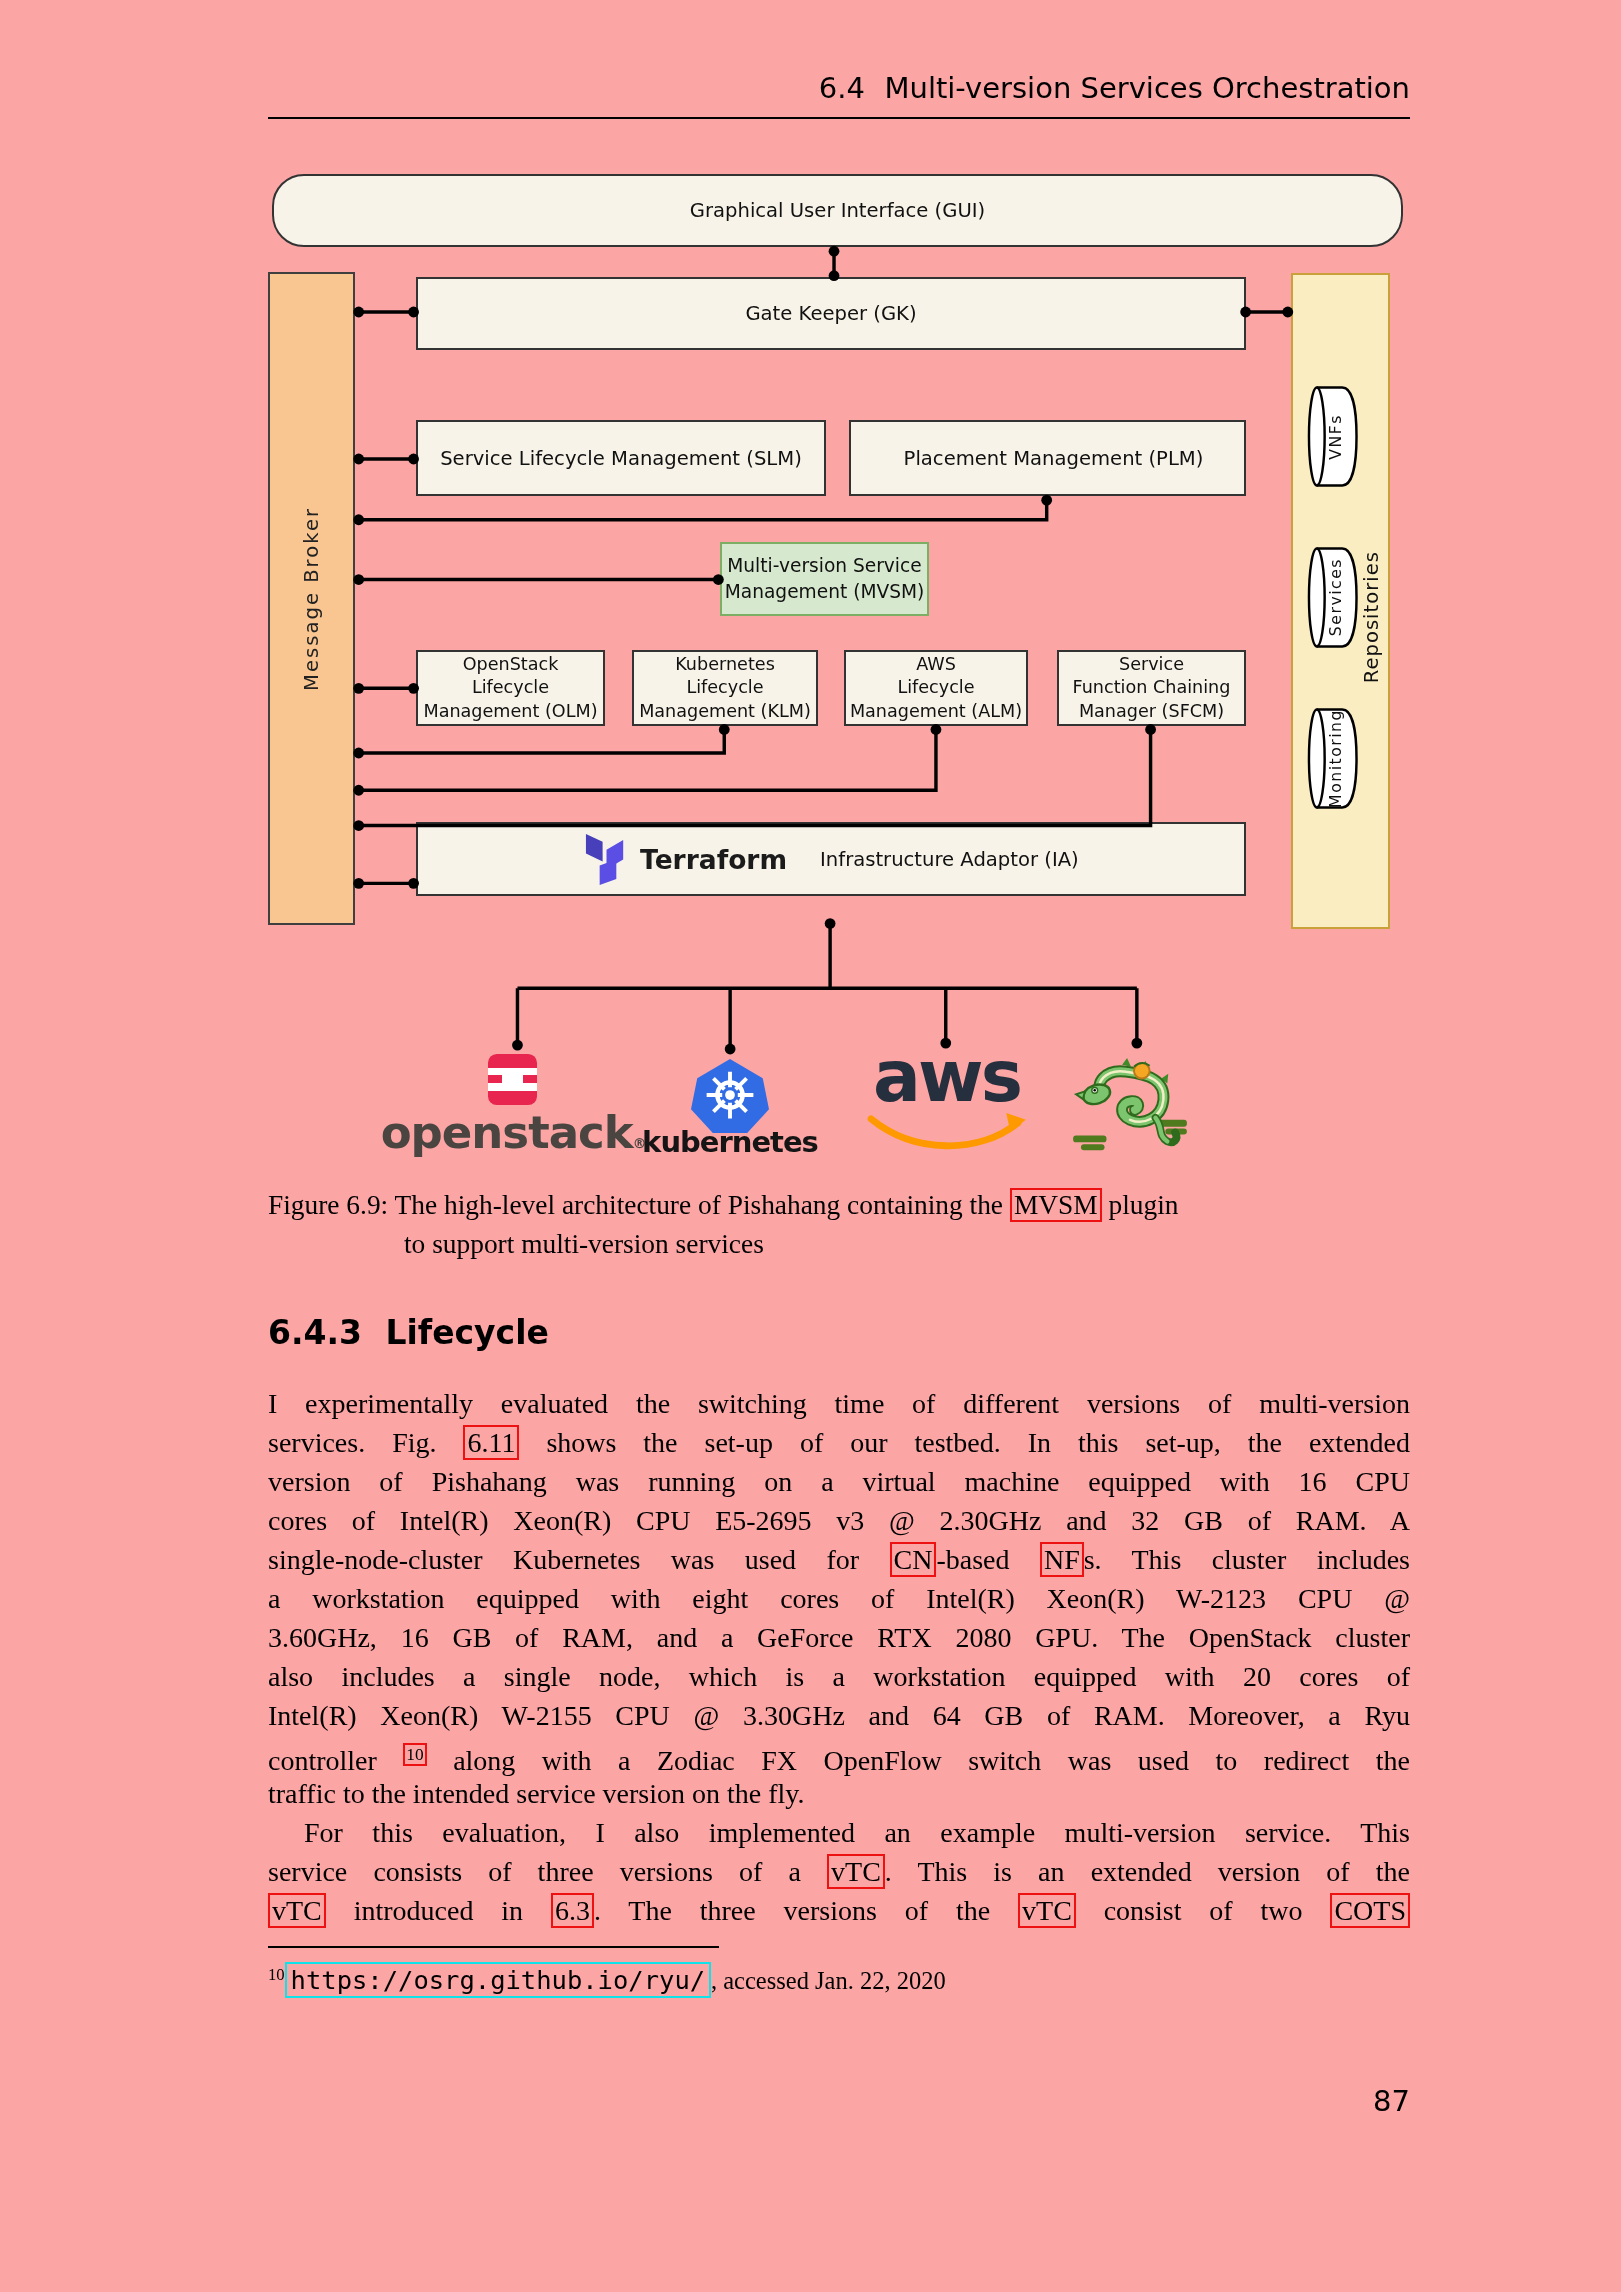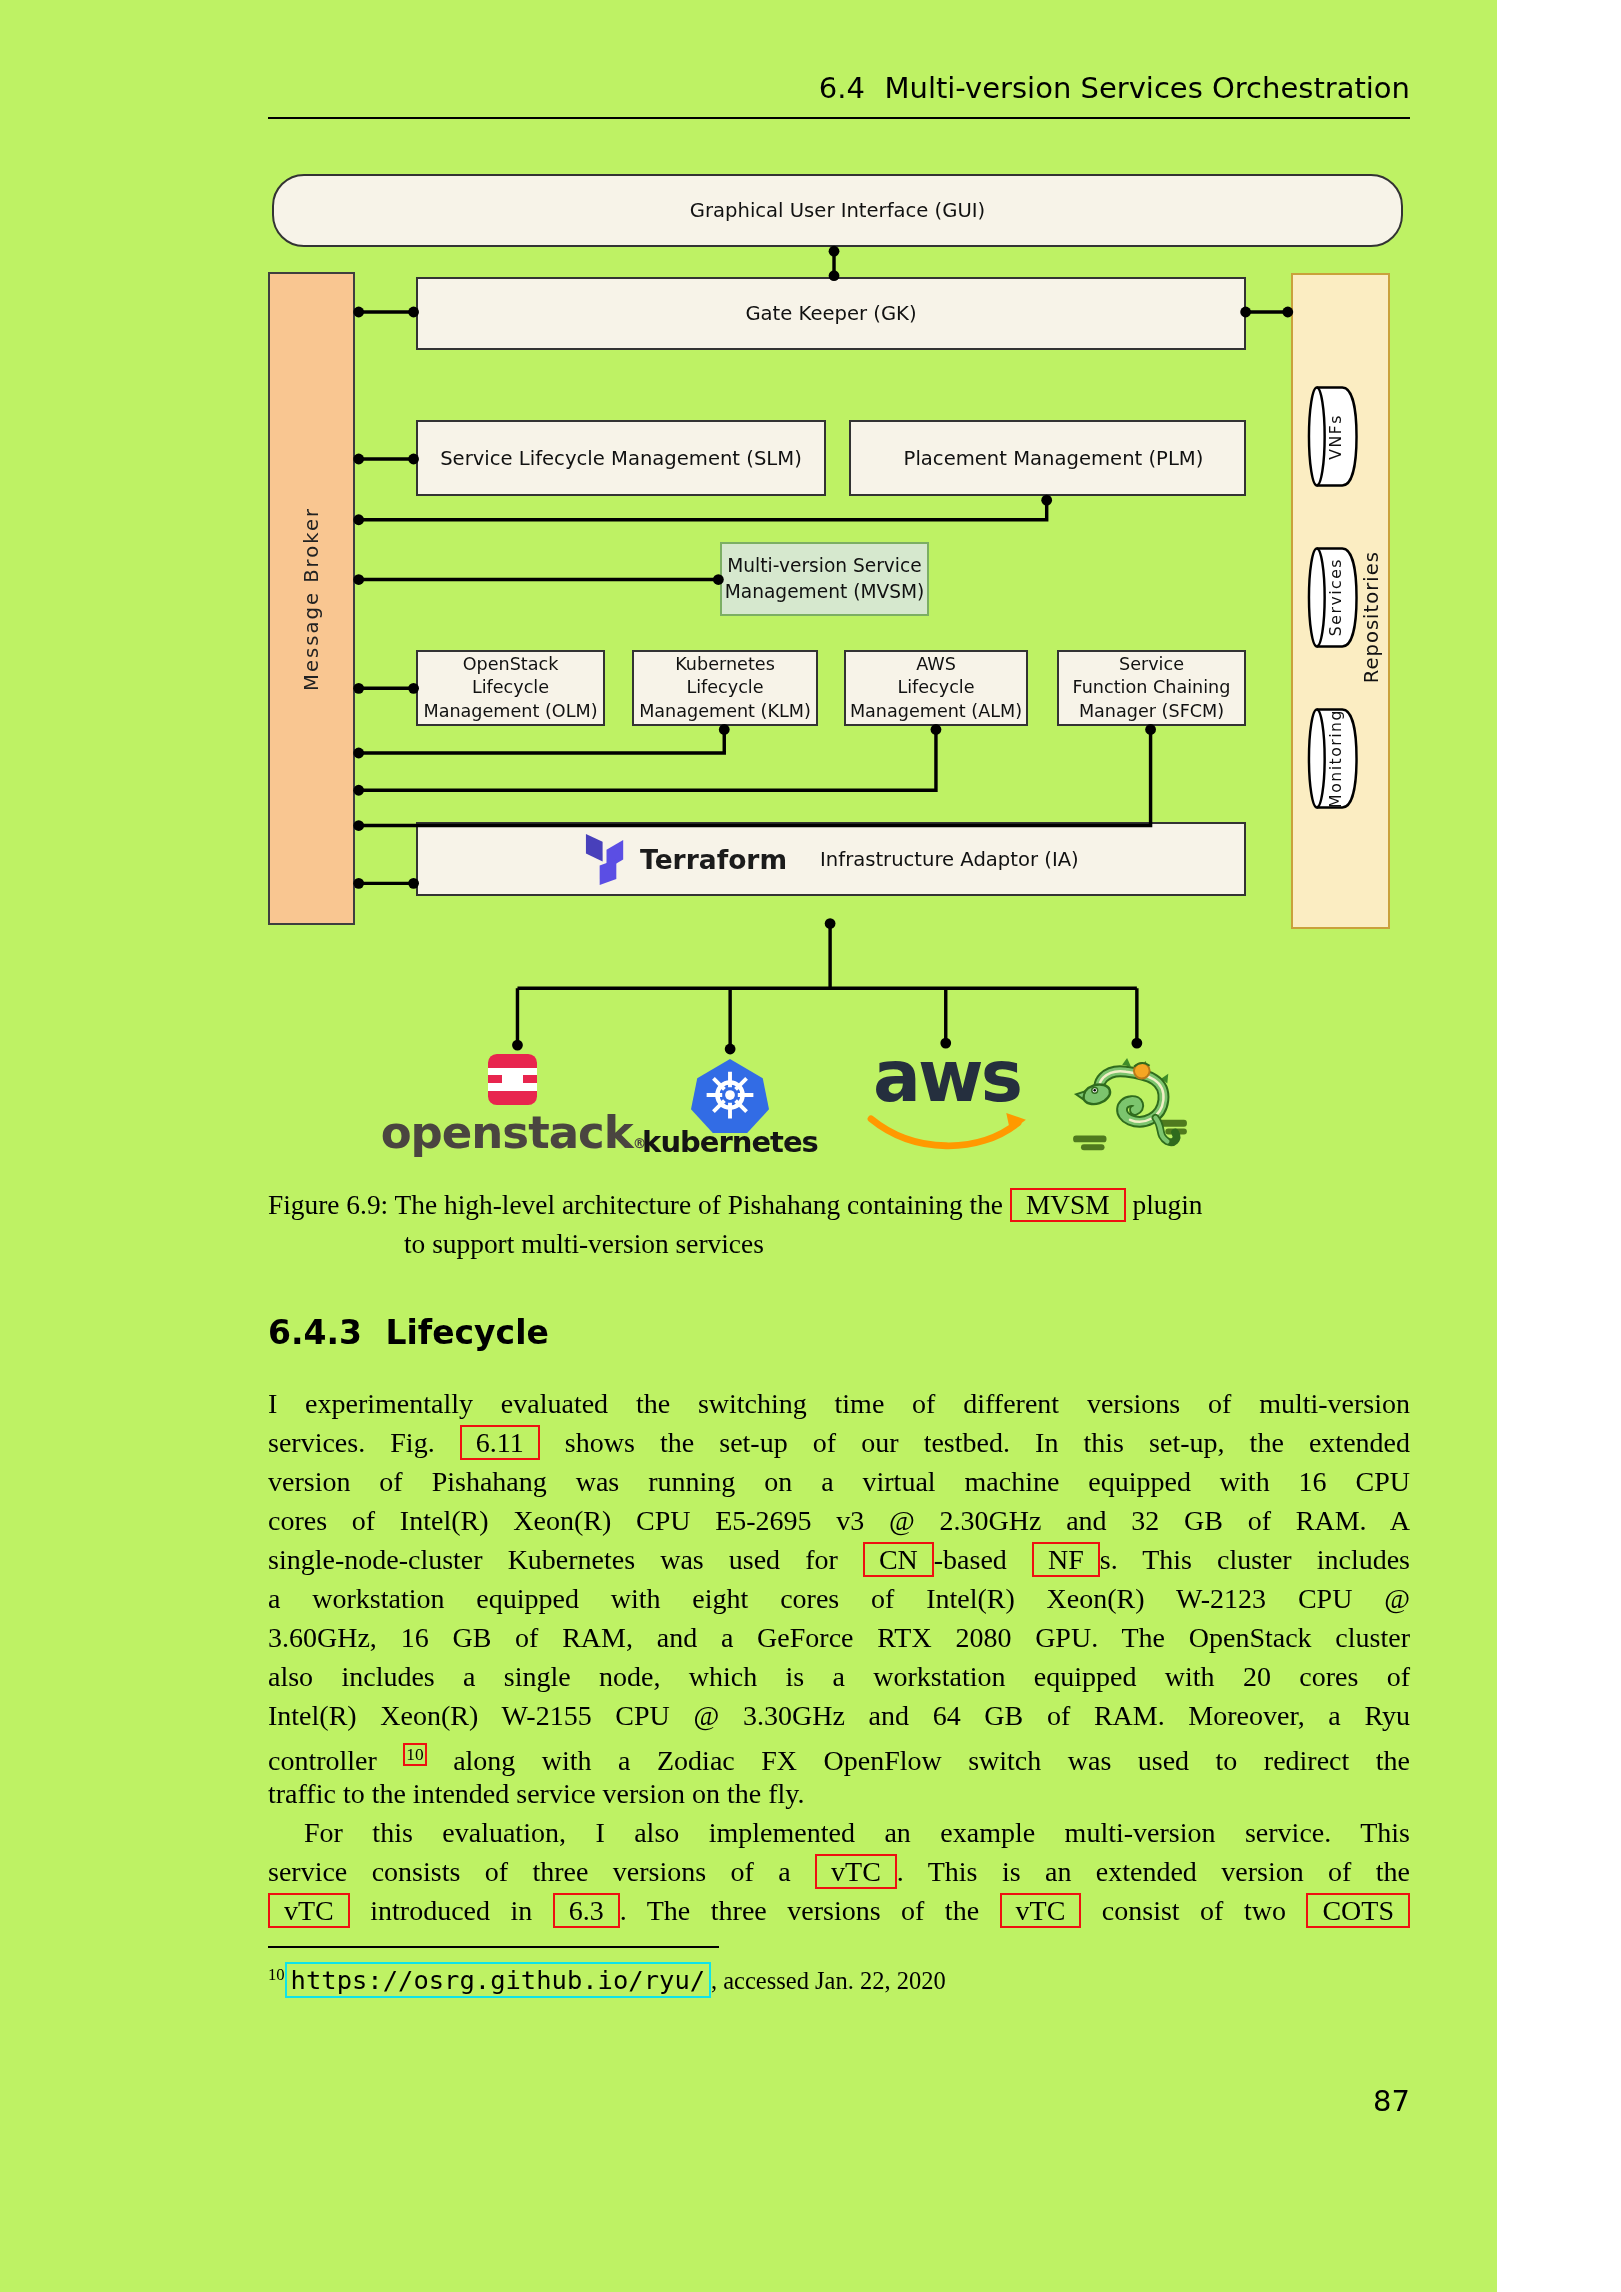--- a/index.html
+++ b/index.html
@@ -1,16 +1,16 @@
 <!DOCTYPE html>
 <html style="--box-fill: #F7F3E8; --box-border: #333333; --mvsm-fill: #D6E8CE; --mvsm-border: #7CAF63; --broker-fill: #F9C691; --repos-fill: #FBEDC2; --repos-border: #C9A13B; --red-box: #EE1111; --cyan-box: #0FE3EA; --terraform-purple: #5B4EE4; --terraform-dark: #4840BB; --openstack-red: #E8254E; --wordmark-gray: #4A4540; --kubernetes-blue: #326CE5; --aws-navy: #252F3E; --aws-orange: #FF9900; --dragon-green: #7CC56E; --dragon-dark: #2F6B1D; --dragon-olive: #4F7A1E; --ball-orange: #F5A623;"><head>
 <meta charset="utf-8">
 <style>
   html,body{margin:0;padding:0;background:#fff;}
-  .page{position:relative;width:1497px;height:2293px;background:#bef264;overflow:hidden;
+  .page{position:relative;width:1621px;height:2293px;background:#fca5a5;overflow:hidden;
         font-family:"Liberation Serif","DejaVu Serif",serif;color:#000;}
   
   .runhead{position:absolute;left:268px;top:71px;width:1142px;text-align:right;
            font-family:"DejaVu Sans","Liberation Sans",sans-serif;font-size:29px;color:#000;}
   .runhead .secnum{margin-right:19.6px;}
   .headrule{position:absolute;left:268px;top:117px;width:1142px;height:2px;background:#000;}
   
   .dbox{position:absolute;background:var(--box-fill);border:2.9px solid var(--box-border);
         display:flex;align-items:center;justify-content:center;text-align:center;
         font-family:"DejaVu Sans","Liberation Sans",sans-serif;font-size:19.6px;color:#111;
@@ -51,21 +51,21 @@
   .dragon{position:absolute;left:1071px;top:1057px;z-index:1;}
   
   .caption{position:absolute;left:268px;top:1186px;width:1142px;font-size:27.4px;line-height:39px;}
   .caption .l2{margin-left:136px;}
   .secheading{position:absolute;left:268px;top:1313px;width:1142px;
               font-family:"DejaVu Sans","Liberation Sans",sans-serif;font-weight:bold;font-size:33px;color:#000;}
   .secheading .num{margin-right:23.5px;}
   .bodytext{position:absolute;left:268px;top:1384px;width:1142px;font-size:28px;}
   .line{height:39px;line-height:39px;text-align:justify;text-align-last:justify;}
   .line.noj{text-align:left;text-align-last:left;}
-  .rbox{border:2.5px solid var(--red-box);padding:0 14px;}
+  .rbox{border:2.5px solid var(--red-box);padding:0 2px;}
   sup.rbox{font-size:0.62em;padding:0 1px;}
   .cbox{border:2.9px solid var(--cyan-box);padding:1px 3.9px;}
   .mono{font-family:"DejaVu Sans Mono","Liberation Mono",monospace;font-size:25.5px;}
   .fnrule{position:absolute;left:268px;top:1946px;width:451px;height:2px;background:#000;}
   .footnote{position:absolute;left:268px;top:1954px;width:1142px;font-size:24.5px;line-height:41px;}
   .footnote sup{font-size:16.7px;}
   .pagenum{position:absolute;left:268px;top:2084px;width:1142px;text-align:right;
            font-family:"DejaVu Sans","Liberation Sans",sans-serif;font-size:29px;color:#000;}
 </style>
 </head>

